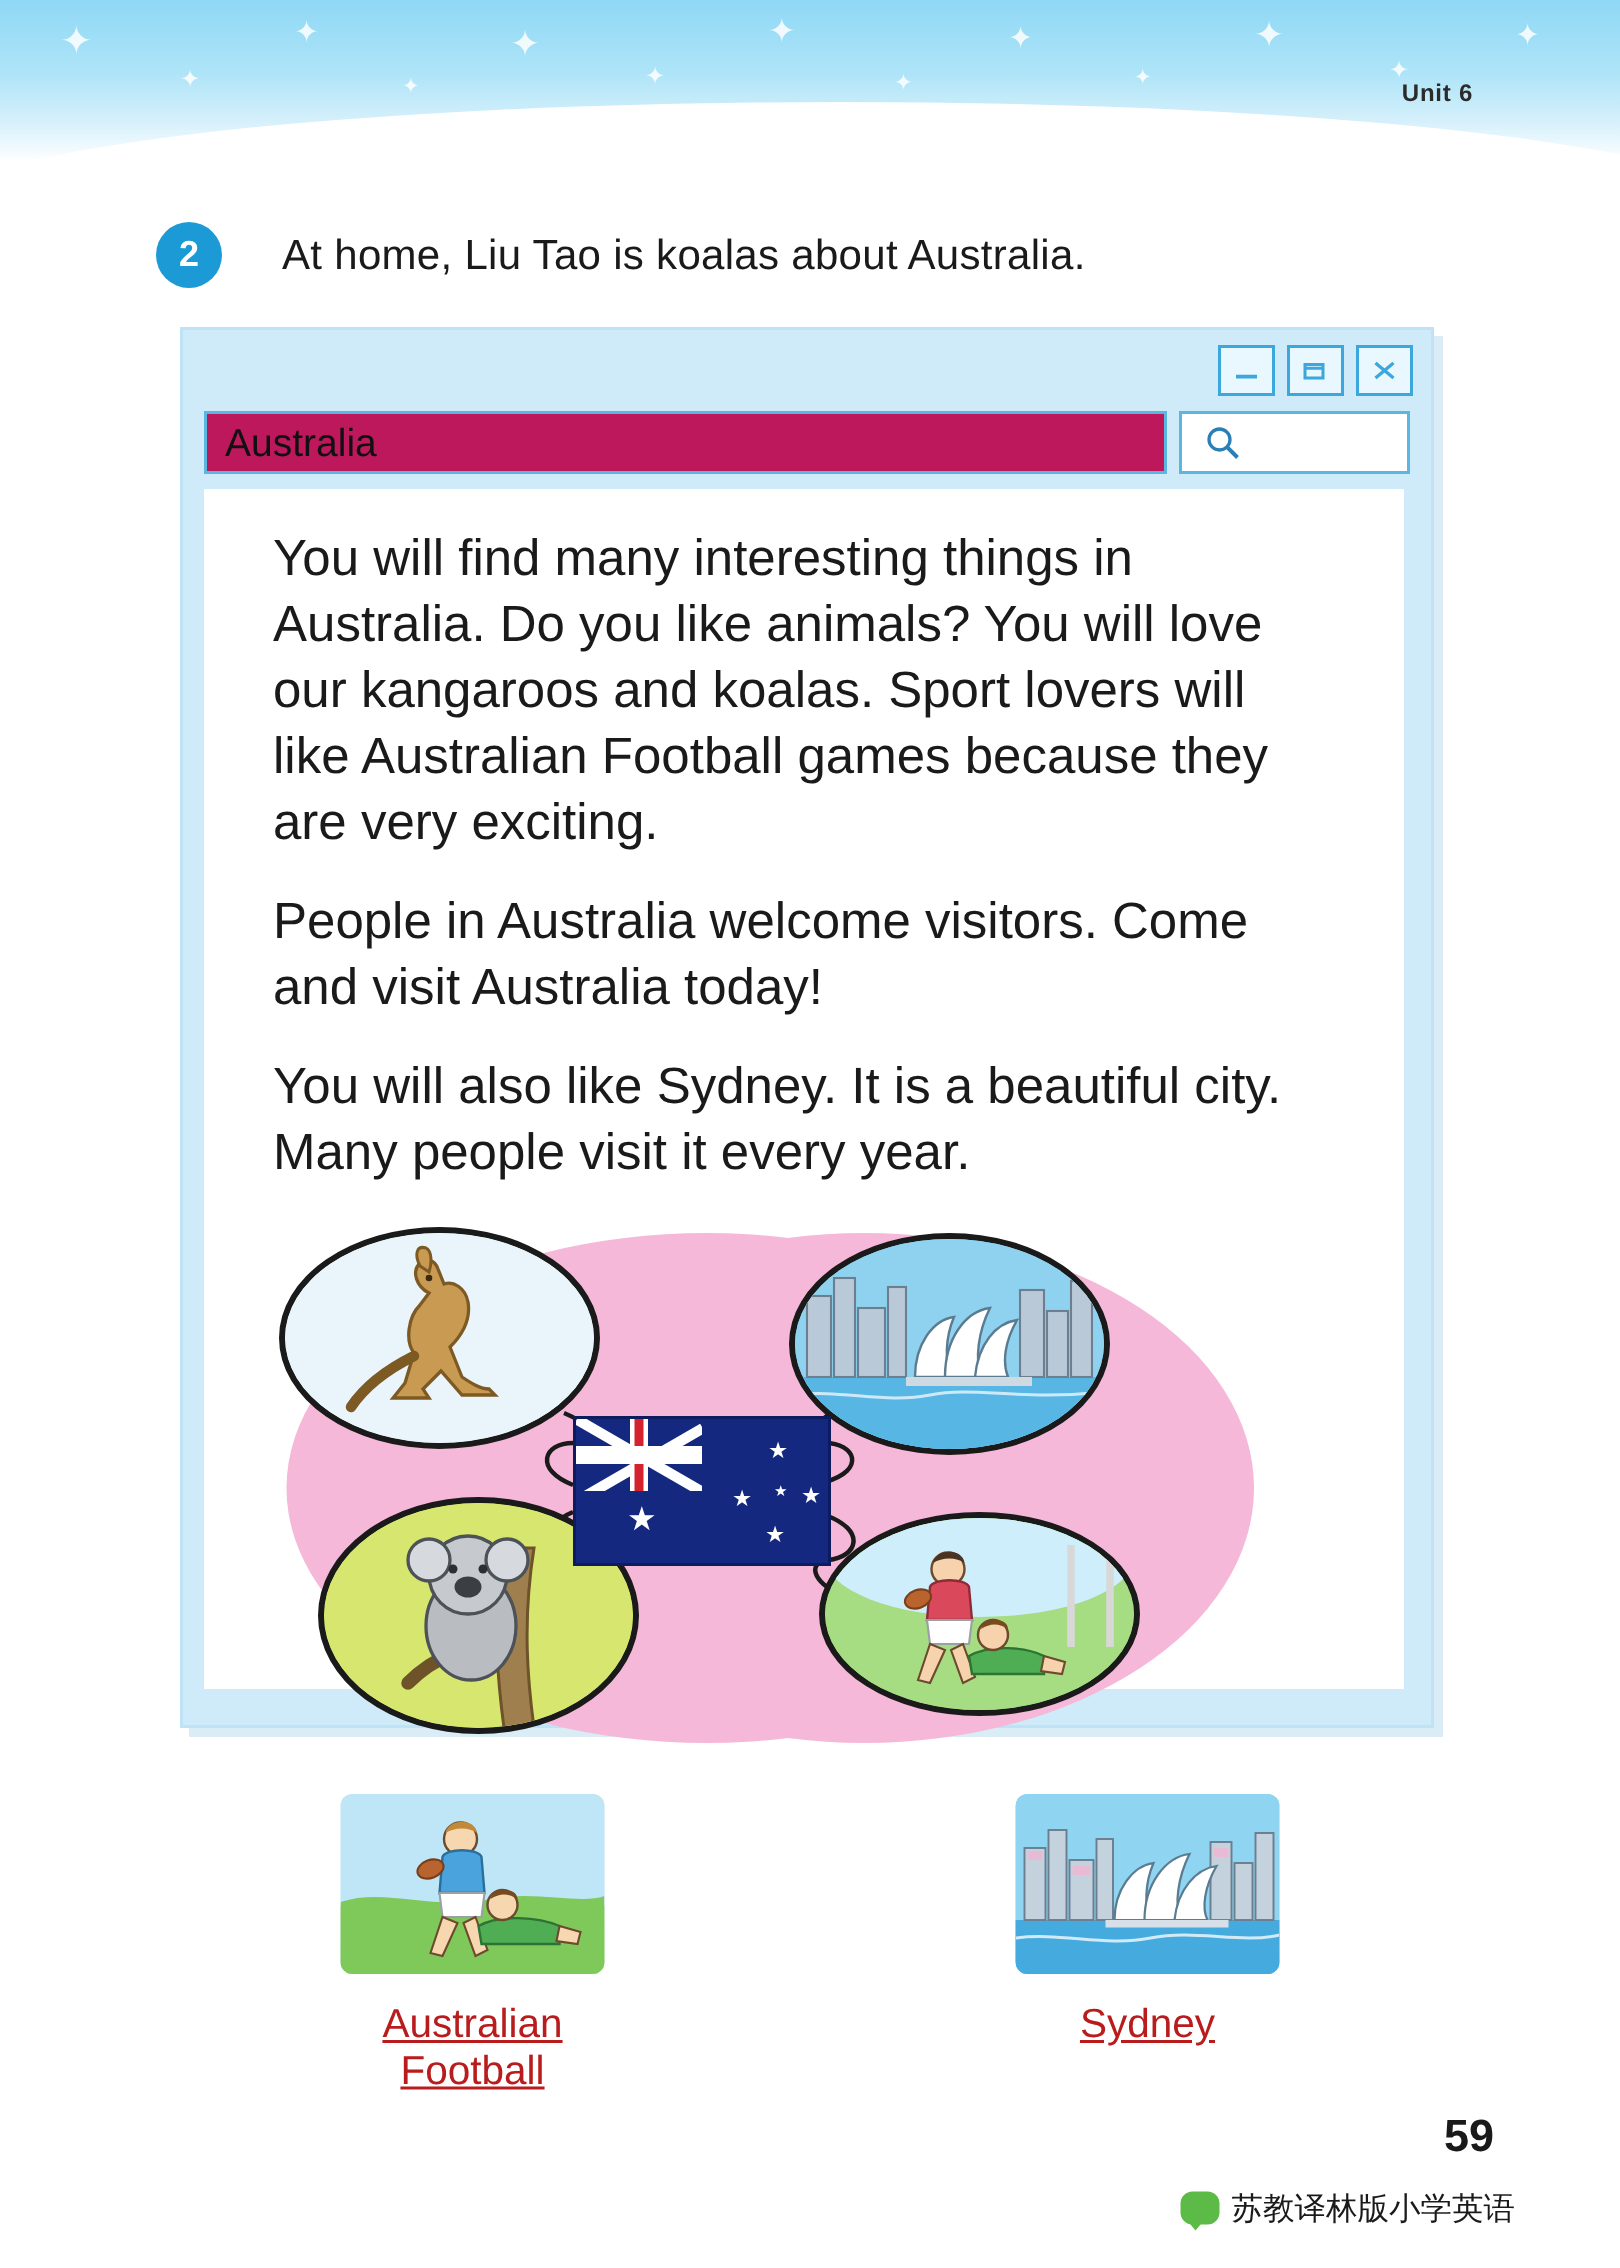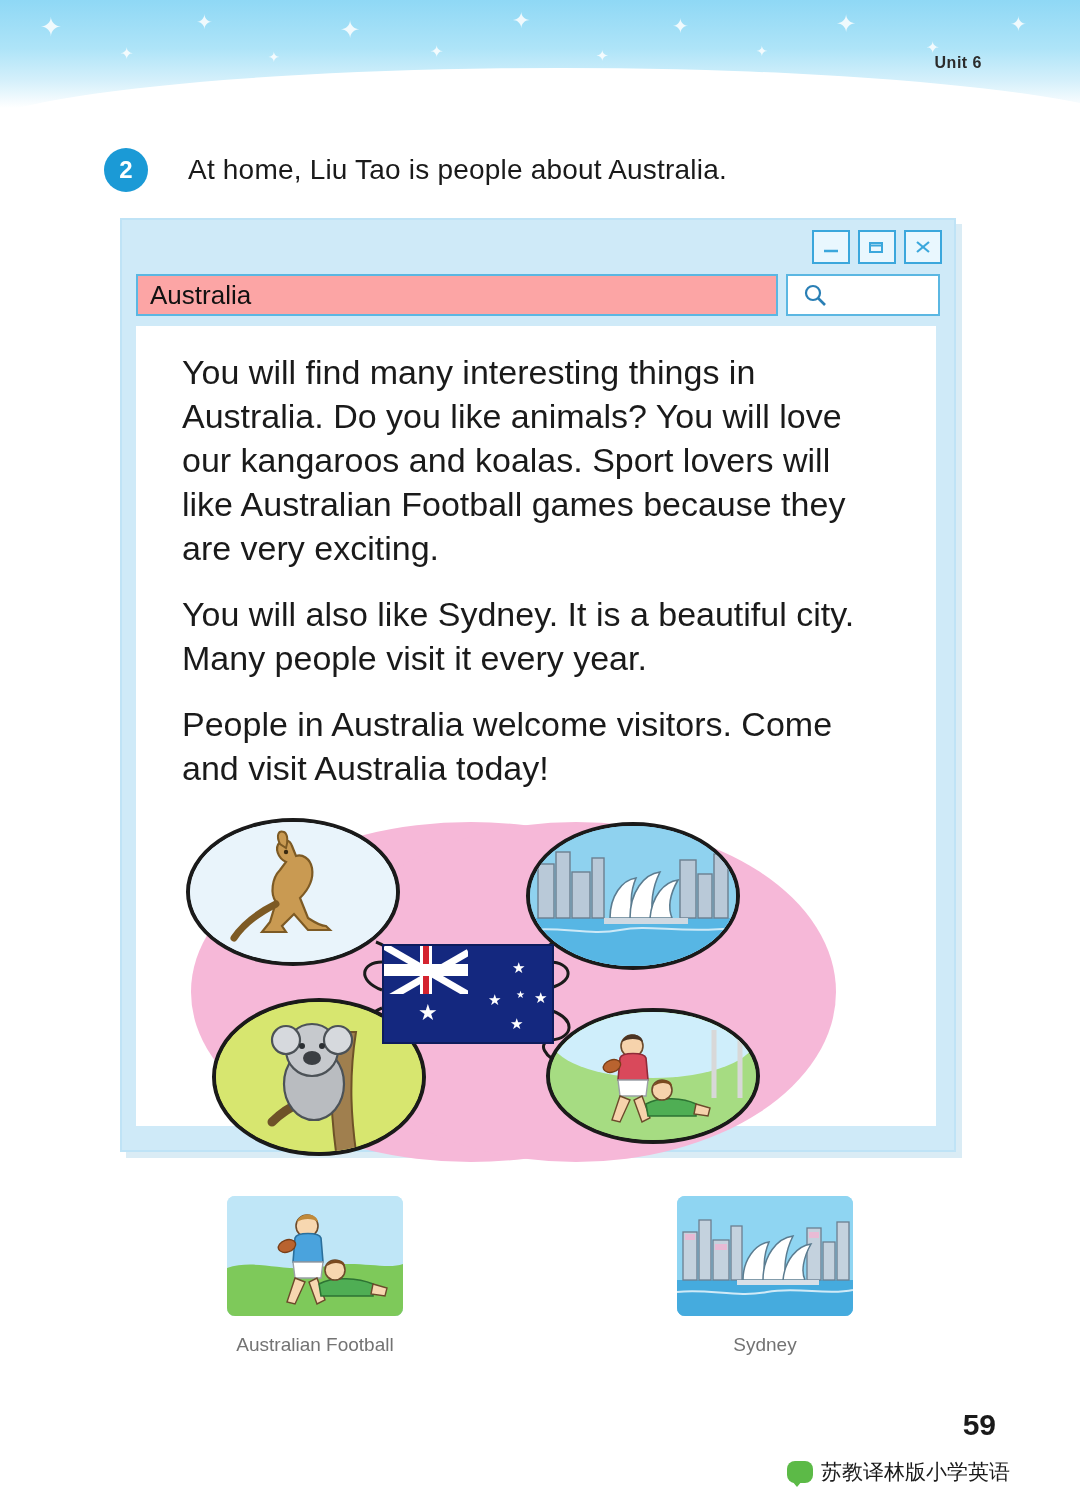--- a/index.html
+++ b/index.html
@@ -108,21 +108,21 @@
     position: absolute;
     left: 14px;
     top: 54px;
     width: 804px;
     height: 42px;
     display: flex;
     gap: 8px;
   }
   .url-field {
     flex: 1 1 auto;
-    background: #fca5a5;
+    background: #be185d;
     border: 2px solid #5bb7e2;
     display: flex;
     align-items: center;
     padding-left: 12px;
     font-size: 26px;
     color: #111;
   }
   .search-box {
     width: 136px;
     background: #ffffff;
@@ -241,22 +241,23 @@
     width: 176px; height: 120px;
     margin: 0 auto;
     border-radius: 8px;
     overflow: hidden;
     position: relative;
   }
   .card .pic.football { background: linear-gradient(180deg,#bfe6f7 0%,#bfe6f7 62%,#8fd26a 62%,#7dc95c 100%); }
   .card .pic.sydney   { background: linear-gradient(180deg,#8fd5f2 0%,#8fd5f2 70%,#49aee0 70%,#3aa3db 100%); }
   .card .caption {
     margin-top: 18px;
-    font-size: 19px;
-    color: #737373;
+    font-size: 27px;
+    color: #b91c1c;
+    text-decoration: underline;
   }
 
   
   .page-number {
     position: absolute;
     right: 84px;
     top: 1408px;
     font-size: 30px;
     font-weight: bold;
     color: #1a1a1a;
@@ -303,21 +304,21 @@
   <span class="star" style="left:756px; top:44px; font-size:14px;">✦</span>
   <span class="star" style="left:836px; top:12px; font-size:24px;">✦</span>
   <span class="star" style="left:926px; top:40px; font-size:16px;">✦</span>
   <span class="star" style="left:1010px; top:14px; font-size:20px;">✦</span>
   <div class="banner-wave"></div>
   <div class="unit-label">Unit 6</div>
 </div>
 
 <div class="activity-row">
   <div class="activity-num">2</div>
-  <div class="activity-text">At home, Liu Tao is people about Australia.</div>
+  <div class="activity-text">At home, Liu Tao is koalas about Australia.</div>
 </div>
 
 <div class="window">
 
   <div class="window-controls">
     <div class="wbtn">
       <svg width="20" height="16" viewBox="0 0 20 16">
           <line x1="3" y1="12" x2="17" y2="12" stroke="#3ba7dc" stroke-width="2.5"></line>
         </svg>
     </div>
@@ -340,22 +341,22 @@
     <div class="search-box">
       <svg width="26" height="26" viewBox="0 0 26 26">
         <circle cx="11" cy="11" r="7" fill="none" stroke="#2a7fb5" stroke-width="2.2"></circle>
         <line x1="16" y1="16" x2="23" y2="23" stroke="#2a7fb5" stroke-width="2.6"></line>
       </svg>
     </div>
   </div>
 
   <div class="page-body">
     <p class="para">You will find many interesting things in Australia. Do you like animals? You will love our kangaroos and koalas. Sport lovers will like Australian Football games because they are very exciting.</p>
+    <p class="para">People in Australia welcome visitors. Come and visit Australia today!</p>
     <p class="para">You will also like Sydney. It is a beautiful city. Many people visit it every year.</p>
-    <p class="para">People in Australia welcome visitors. Come and visit Australia today!</p>
 
     <div class="illus">
       <div class="pink-blob"></div>
       <div class="pink-blob b2"></div>
 
       <svg class="connector" viewBox="0 0 700 360">
         <path d="M196,178 C170,168 176,150 196,150 C214,150 206,136 190,130" fill="none" stroke="#1a1a1a" stroke-width="3"></path>
         <path d="M364,176 C392,168 384,150 364,150 C348,150 356,134 374,128" fill="none" stroke="#1a1a1a" stroke-width="3"></path>
         <path d="M196,196 C172,206 180,224 200,226 C218,228 210,244 192,250" fill="none" stroke="#1a1a1a" stroke-width="3"></path>
         <path d="M364,198 C392,208 386,226 366,228 C350,230 358,246 378,252" fill="none" stroke="#1a1a1a" stroke-width="3"></path>

